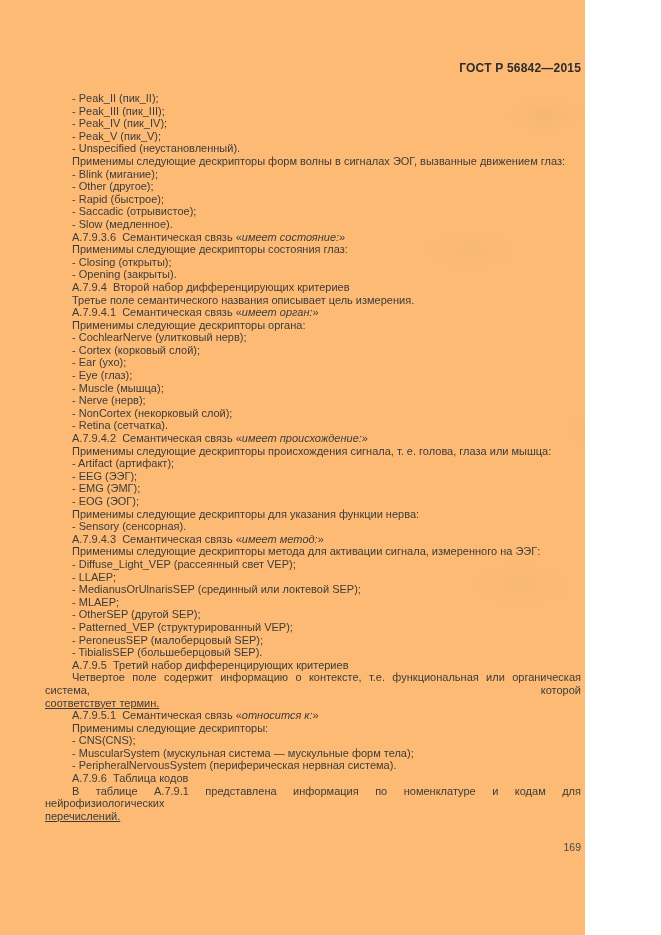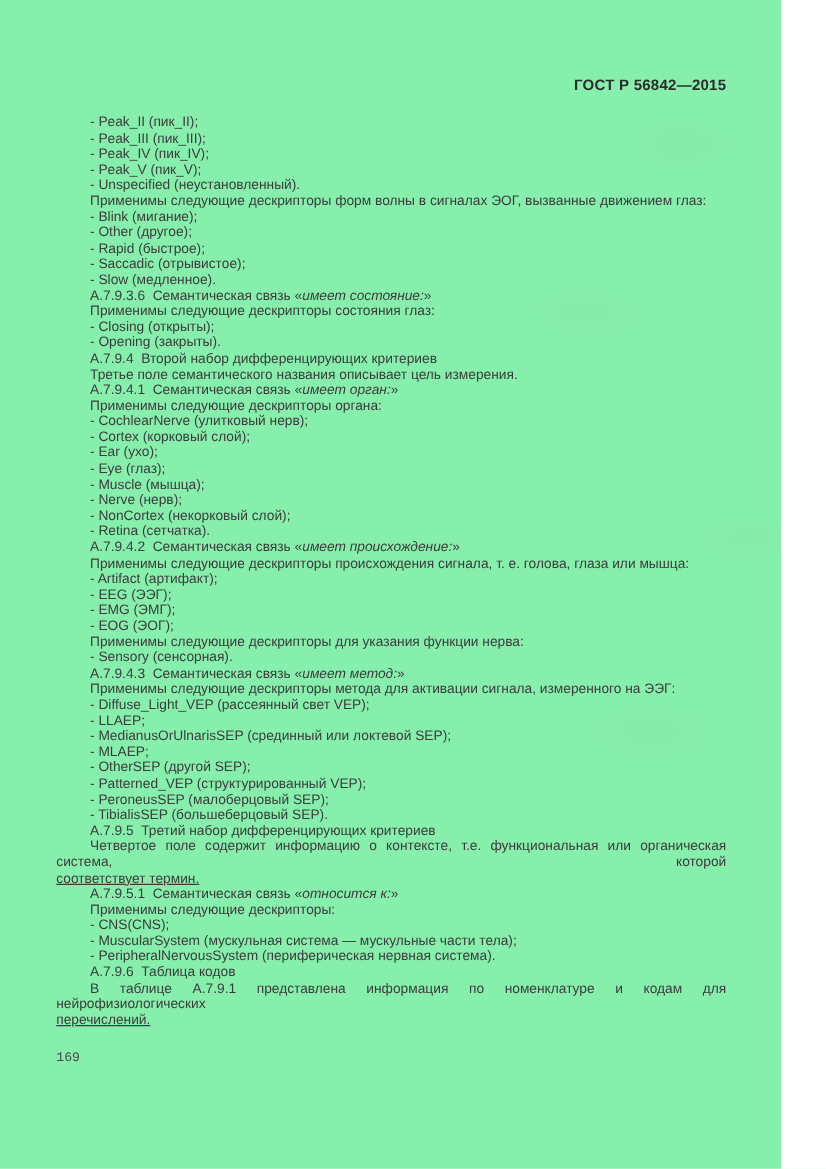--- a/index.html
+++ b/index.html
@@ -11,22 +11,21 @@
     width: 661px;
     height: 935px;
     font-family: "Liberation Sans", sans-serif;
     color: #3c3c3c;
     overflow: hidden;
   }
   .page {
     position: relative;
     width: 585px;
     height: 935px;
-    background: #86efac;
-    padding-left: 40px;
+    background: #fdba74;
   }
   
   .scan-noise {
     position: absolute;
     inset: 0;
     pointer-events: none;
     background:
       radial-gradient(60px 28px at 545px 115px, rgba(120,120,120,0.05), rgba(120,120,120,0) 70%),
       radial-gradient(70px 30px at 470px 250px, rgba(120,120,120,0.04), rgba(120,120,120,0) 70%),
       radial-gradient(80px 34px at 520px 585px, rgba(120,120,120,0.04), rgba(120,120,120,0) 70%),
@@ -65,23 +64,23 @@
     text-align-last: justify;
   }
   .text-line .seg-italic {
     font-style: italic;
   }
   .page-number {
     position: absolute;
     top: 841px;
     left: 45px;
     width: 536px;
+    text-align: right;
     font-size: 10.5px;
     color: #484848;
-    font-family: Liberation Mono, monospace;
   }
 </style>
 </head>
 <body>
 
 <div class="page">
   <div class="scan-noise"></div>
 
   <div class="doc-header">ГОСТ Р 56842—2015</div>
 
@@ -130,21 +129,21 @@
       <div class="text-line"><span class="seg-regular">- OtherSEP (другой SEP);</span></div>
       <div class="text-line"><span class="seg-regular">- Patterned_VEP (структурированный VEP);</span></div>
       <div class="text-line"><span class="seg-regular">- PeroneusSEP (малоберцовый SEP);</span></div>
       <div class="text-line"><span class="seg-regular">- TibialisSEP (большеберцовый SEP).</span></div>
       <div class="text-line"><span class="seg-regular">А.7.9.5&nbsp; Третий набор дифференцирующих критериев</span></div>
       <div class="text-line justify"><span class="seg-regular">Четвертое поле содержит информацию о контексте, т.е. функциональная или органическая система, которой</span></div>
       <div class="text-line noindent"><span class="seg-regular">соответствует термин.</span></div>
       <div class="text-line"><span class="seg-regular">А.7.9.5.1&nbsp; Семантическая связь «</span><span class="seg-italic">относится к:</span><span class="seg-regular">»</span></div>
       <div class="text-line"><span class="seg-regular">Применимы следующие дескрипторы:</span></div>
       <div class="text-line"><span class="seg-regular">- CNS(CNS);</span></div>
-      <div class="text-line"><span class="seg-regular">- MuscularSystem (мускульная система — мускульные части тела);</span></div>
+      <div class="text-line"><span class="seg-regular">- MuscularSystem (мускульная система — мускульные форм тела);</span></div>
       <div class="text-line"><span class="seg-regular">- PeripheralNervousSystem (периферическая нервная система).</span></div>
       <div class="text-line"><span class="seg-regular">А.7.9.6&nbsp; Таблица кодов</span></div>
       <div class="text-line justify"><span class="seg-regular">В таблице А.7.9.1 представлена информация по номенклатуре и кодам для нейрофизиологических</span></div>
       <div class="text-line noindent"><span class="seg-regular">перечислений.</span></div>
     </div>
 
   <div class="page-number">169</div>
 </div>
 
 </body></html>

